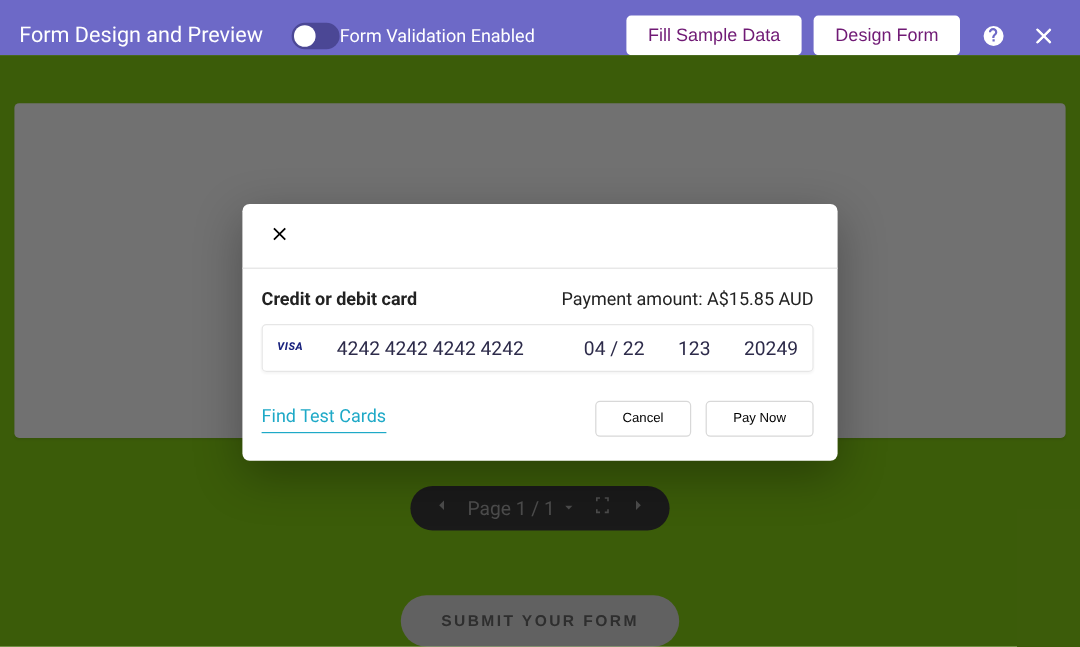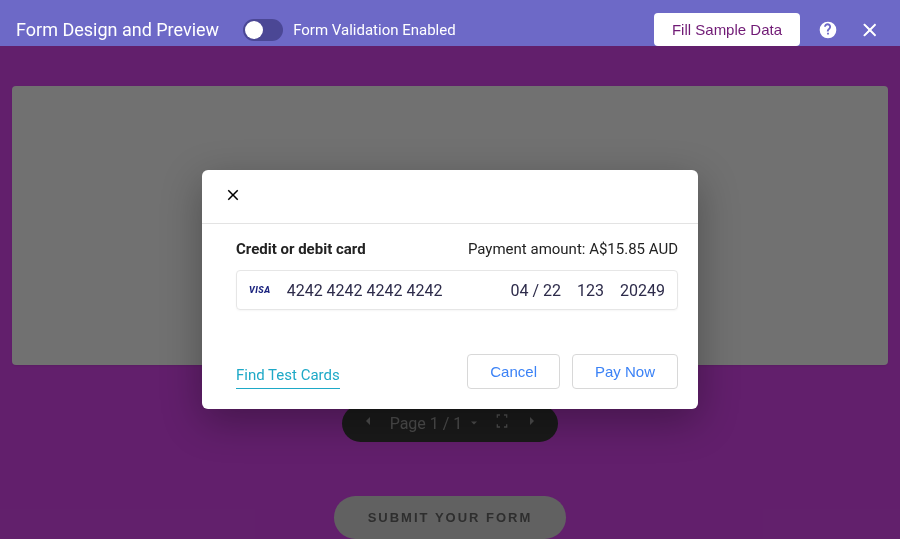--- a/index.html
+++ b/index.html
@@ -2,70 +2,71 @@
 <html><head>
 <meta charset="utf-8">
 <style>
   * { box-sizing: border-box; margin: 0; padding: 0; }
   html, body { width: 900px; height: 539px; font-family: -apple-system, "Segoe UI", Roboto, "Helvetica Neue", Arial, sans-serif; overflow: hidden; }
   body { background: #fff; position: relative; }
 
   
   .topbar { height: 59px; background: #6d69c7; display: flex; align-items: center; padding: 0 16px; color: #fff; justify-content: flex-end; }
   .title { font-size: 18px; font-weight: 400; margin-right: 24px; white-space: nowrap; }
-  .toggle-wrap { display: flex; align-items: center; gap: 10px; }
+  .toggle-wrap { display: flex; align-items: center; }
   .toggle { width: 40px; height: 22px; border-radius: 11px; background: #4b4795; position: relative; cursor: pointer; }
   .toggle .knob { width: 18px; height: 18px; border-radius: 50%; background: #fff; position: absolute; top: 2px; left: 2px; }
   .toggle-label { font-size: 15px; }
   .spacer { flex: 1; }
   .btn-white { background: #fff; color: #701a75; border: none; border-radius: 4px; padding: 8px 18px; font-size: 15px; cursor: pointer; margin-left: 10px; }
   .icon-btn { background: none; border: none; color: #fff; cursor: pointer; padding: 4px; margin-left: 14px; display: flex; align-items: center; justify-content: center; }
   .icon-btn svg { width: 20px; height: 20px; fill: #fff; }
 
   
-  .page-area { position: absolute; top: 46px; left: 0; right: 0; bottom: 0; background: #d946ef; padding: 40px 12px 0 12px; display: flex; flex-direction: column; align-items: center; }
+  .page-area { position: absolute; top: 46px; left: 0; right: 0; bottom: 0; background: #84cc16; padding: 40px 12px 0 12px; display: flex; flex-direction: column; align-items: center; }
   .card { background: #fafafa; width: 100%; height: 300px; border-radius: 4px; box-shadow: 0 1px 2px rgba(0,0,0,0.08); }
   .pager { margin-top: 40px; background: #3a3a3a; color: #a9a9a9; border-radius: 999px; height: 40px; padding: 0 18px; display: flex; align-items: center; gap: 14px; font-size: 16px; }
   .pager svg { width: 16px; height: 16px; fill: #a9a9a9; }
   .pager .mid { display: flex; align-items: center; gap: 6px; }
   .submit { margin-top: 54px; background: #d8d8d8; color: #666; border: none; border-radius: 999px; padding: 14px 34px; font-size: 13px; letter-spacing: 2px; font-weight: 600; cursor: pointer; text-transform: uppercase; }
 
   
   .overlay { position: absolute; top: 46px; left: 0; right: 0; bottom: 0; background: rgba(0,0,0,0.55); }
 
   
   .modal { position: absolute; top: 170px; left: 50%; transform: translateX(-50%); width: 496px; background: #fff; border-radius: 6px; box-shadow: 0 12px 40px rgba(0,0,0,0.3); }
   .modal-head { display: flex; align-items: center; justify-content: space-between; padding: 14px 20px; border-bottom: 1px solid #e3e3e3; }
   .modal-head h2 { font-size: 18px; font-weight: 500; color: #222; }
   .close { background: none; border: none; cursor: pointer; padding: 2px; }
   .close svg { width: 18px; height: 18px; }
-  .modal-body { padding: 16px 20px 20px 34px; }
+  .modal-body { padding: 16px 20px 20px 16px; }
   .row1 { display: flex; justify-content: space-between; font-size: 15px; color: #222; margin-bottom: 12px; }
   .row1 .left { font-weight: 700; }
-  .card-input { border: 1px solid #e6e6e6; border-radius: 4px; box-shadow: 0 1px 2px rgba(0,0,0,0.04); height: 40px; display: flex; align-items: center; padding: 0 12px; gap: 16px; font-size: 16px; color: #2d2b4a; }
+  .card-input { border: 1px solid #e6e6e6; border-radius: 4px; box-shadow: 0 1px 2px rgba(0,0,0,0.04); height: 40px; display: flex; align-items: center; padding: 0 12px; gap: 28px; font-size: 16px; color: #2d2b4a; }
   .visa { font-size: 9px; font-weight: 800; font-style: italic; color: #1a237e; letter-spacing: 0.5px; }
   .cc-num { flex: 1; }
-  .modal-foot { display: flex; align-items: flex-end; margin-top: 44px; gap: 12px; }
+  .modal-foot { display: flex; align-items: center; margin-top: 24px; gap: 12px; }
   .link { color: #1ea9c7; font-size: 15px; text-decoration: none; border-bottom: 1px solid #1ea9c7; padding-bottom: 4px; }
   .modal-foot .spacer { flex: 1; }
-  .btn-outline { background: #fff; border: 1px solid #d8d8d8; border-radius: 4px; padding: 8px 22px; font-size: 15px; color: #3b82f6; cursor: pointer; }
+  .btn-outline { background: #fff; border: 1px solid #d8d8d8; border-radius: 4px; padding: 8px 22px; font-size: 11px; color: #000000; cursor: pointer; }
 </style>
 </head>
 <body>
 
 <div class="topbar">
   <div class="title">Form Design and Preview</div>
   <div class="toggle-wrap">
     <div class="toggle">
         <div class="knob"></div>
       </div>
     <span class="toggle-label">Form Validation Enabled</span>
   </div>
   <div class="spacer"></div>
   <button class="btn-white">Fill Sample Data</button>
+  <button class="btn-white">Design Form</button>
   <button class="icon-btn">
     <svg viewBox="0 0 24 24">
         <path d="M12 2a10 10 0 100 20 10 10 0 000-20zm1.1 15.5h-2.2v-2.2h2.2v2.2zm1.6-6.8l-.9.9c-.7.7-1 1.3-1 2.3h-2.2v-.5c0-1 .4-1.9 1.1-2.6l1.2-1.2c.4-.4.6-.9.6-1.4 0-1.1-.9-2-2-2s-2 .9-2 2H7.3c0-2.3 1.9-4.2 4.2-4.2s4.2 1.9 4.2 4.2c0 .9-.4 1.8-1 2.5z"></path>
       </svg>
   </button>
   <button class="icon-btn">
     <svg viewBox="0 0 24 24">
         <path d="M18.3 5.71L12 12l6.3 6.29-1.42 1.42L10.6 13.4 4.3 19.7 2.88 18.3 9.17 12 2.88 5.71 4.3 4.29l6.3 6.3 6.28-6.3z" transform="translate(1 0)"></path>
         <path d="M19 6.41L17.59 5 12 10.59 6.41 5 5 6.41 10.59 12 5 17.59 6.41 19 12 13.41 17.59 19 19 17.59 13.41 12z"></path>
       </svg>

